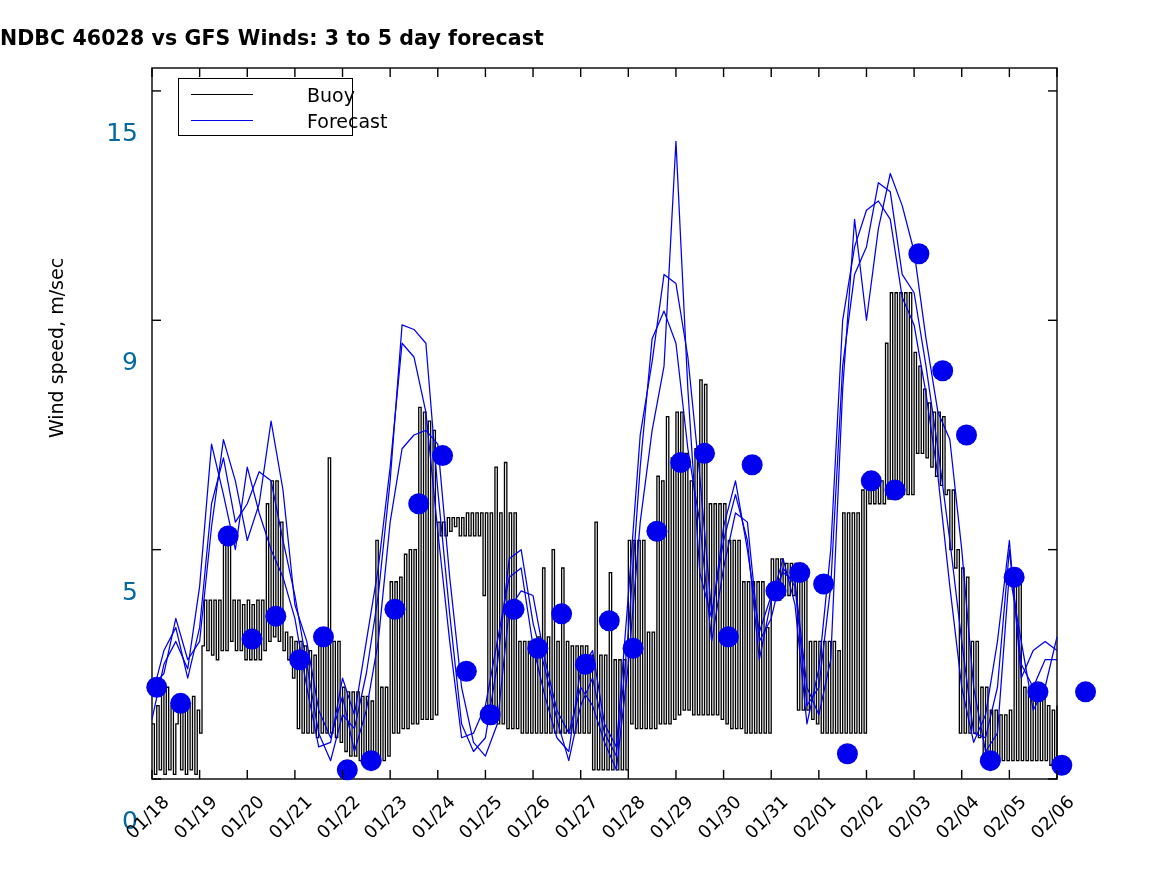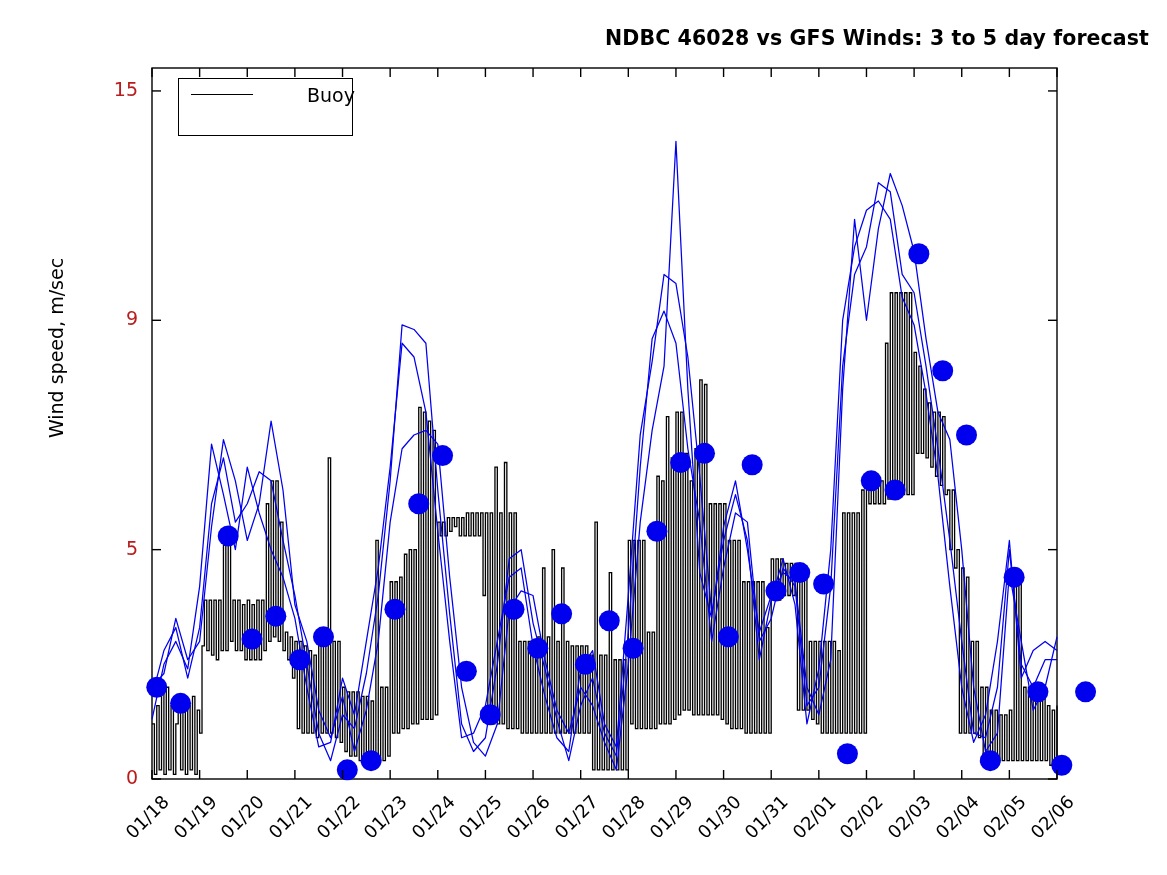--- a/index.html
+++ b/index.html
@@ -3,29 +3,29 @@
 <meta charset="utf-8">
 <style>
   html,body{margin:0;padding:0;}
   body{
     width:1167px;height:875px;background:#ffffff;
     font-family:"DejaVu Sans","Liberation Sans",sans-serif;
     overflow:hidden;position:relative;
   }
   #figure{position:absolute;left:0;top:0;width:1167px;height:875px;}
   #chart-title{
-    position:absolute;left:0;top:26px;width:1149px;text-align:right;
+    position:absolute;left:0;top:26px;width:1149px;text-align:left;
     font-size:20.5px;font-weight:bold;color:#000;letter-spacing:0.1px;
   }
   #ylabel{
     position:absolute;left:-144px;top:337px;width:400px;text-align:center;
     font-size:19px;color:#000;transform:rotate(-90deg);transform-origin:center center;
   }
   #plot-svg{position:absolute;left:0;top:0;}
-  .ytick-label{position:absolute;font-size:19px;color:#b91c1c;text-align:right;width:60px;}
+  .ytick-label{position:absolute;font-size:25px;color:#0369a1;text-align:right;width:60px;margin-top:40px;}
   .xtick-label{
     position:absolute;font-size:18px;color:#000;white-space:nowrap;
     transform:rotate(-45deg);transform-origin:right top;text-align:right;
   }
   #legend{
     position:absolute;left:178px;top:78px;width:175px;height:58px;
     border:1px solid #000;background:#fff;box-sizing:border-box;
   }
   .legend-row{position:absolute;height:26px;width:100%;}
   .legend-line{position:absolute;left:12px;top:12px;width:62px;height:0;border-top:1.7px solid #000;}
@@ -173,15 +173,19 @@
       <div class="xtick-label" style="left: 903.737px; top: 791px; width: 64px;">02/04</div>
       <div class="xtick-label" style="left: 951.368px; top: 791px; width: 64px;">02/05</div>
       <div class="xtick-label" style="left: 999px; top: 791px; width: 64px;">02/06</div>
     </div>
 
   <div id="legend">
     <div class="legend-row" style="top:3px">
       <span class="legend-line"></span>
       <span class="legend-text">Buoy</span>
     </div>
+    <div class="legend-row" style="top:29px">
+      <span class="legend-line forecast"></span>
+      <span class="legend-text">Forecast</span>
+    </div>
   </div>
 
 </div>
 
 </body></html>

